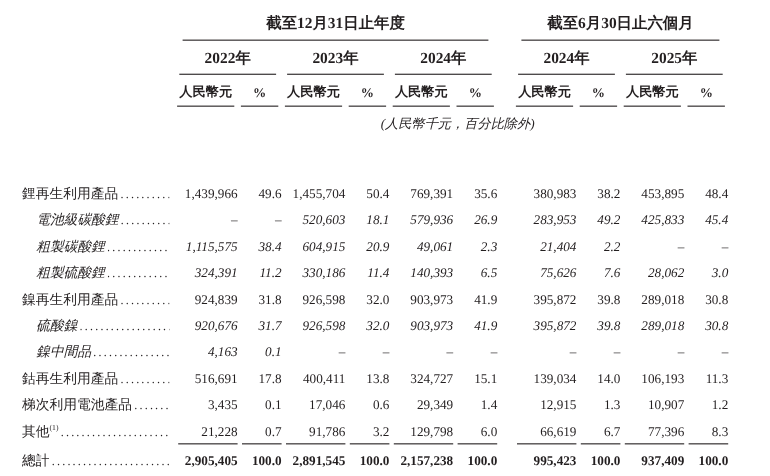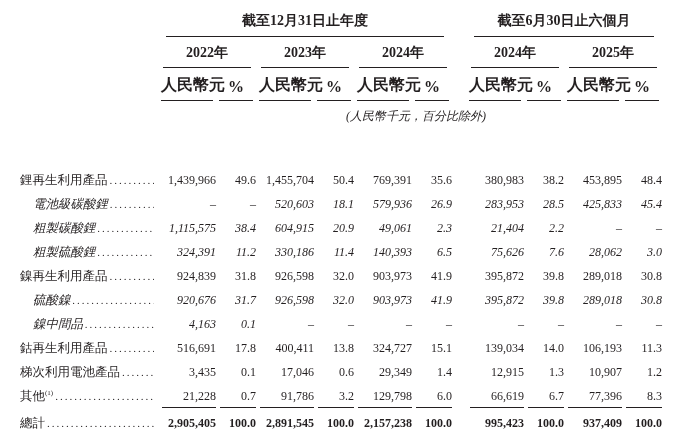--- a/index.html
+++ b/index.html
@@ -40,21 +40,21 @@
     font-weight: bold;
     font-size: 14px;
     text-align: center;
     border-bottom: 1.5px solid #231f20;
     padding: 7px 0 5px 0;
     margin: 0 5px;
     white-space: nowrap;
   }
   .crule {
     font-weight: bold;
-    font-size: 16px;
+    font-size: 12px;
     text-align: center;
     border-bottom: 1.5px solid #231f20;
     padding: 7px 0 4px 0;
     margin: 0 3px;
     white-space: nowrap;
   }
   .note-cell {
     font-style: italic;
     font-size: 12px;
     text-align: center;
@@ -253,21 +253,21 @@
           <div class="cell">579,936</div>
         </td>
         <td class="val">
           <div class="cell">26.9</div>
         </td>
         <td class="gap"></td>
         <td class="val">
           <div class="cell">283,953</div>
         </td>
         <td class="val">
-          <div class="cell">28.5</div>
+          <div class="cell">49.2</div>
         </td>
         <td class="val">
           <div class="cell">425,833</div>
         </td>
         <td class="val">
           <div class="cell">45.4</div>
         </td>
       </tr>
       <tr class="r-italic-sub">
         <td class="lbl">

